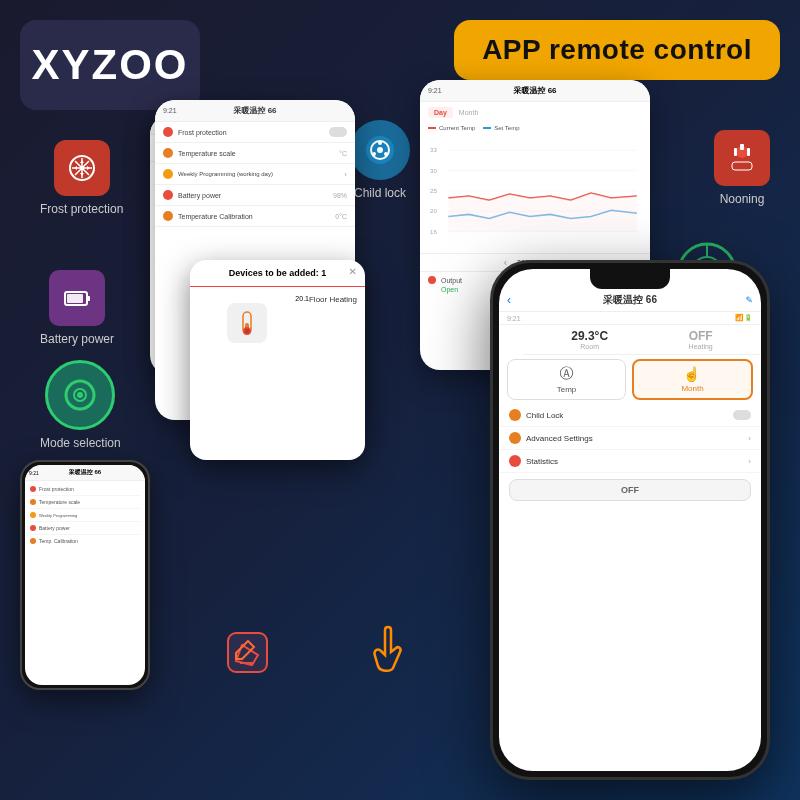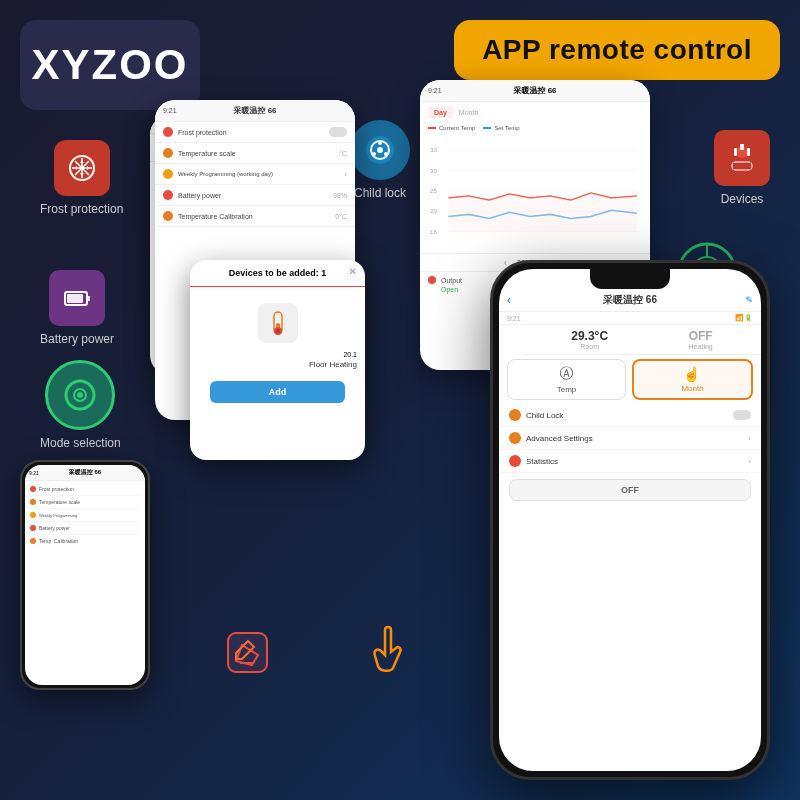--- a/index.html
+++ b/index.html
@@ -470,21 +470,21 @@
 <div class="feature-item feat-nooning">
   <div class="feature-icon" style="background:#c0392b; border-radius:10px; display:flex; align-items:center; justify-content:center;">
     <svg width="36" height="36" viewBox="0 0 36 36">
       <circle cx="18" cy="12" r="6" fill="#e74c3c"></circle>
       <rect x="10" y="8" width="3" height="8" fill="white" rx="1"></rect>
       <rect x="23" y="8" width="3" height="8" fill="white" rx="1"></rect>
       <rect x="16" y="4" width="4" height="6" fill="white" rx="1"></rect>
       <rect x="8" y="22" width="20" height="8" rx="3" fill="#c0392b" stroke="white" stroke-width="1"></rect>
     </svg>
   </div>
-  <span class="feature-label">Devices</span>
+  <span class="feature-label">Nooning</span>
 </div>
 
 <div style="position:absolute; right:60px; top:240px; width:65px; height:65px;">
   <svg width="65" height="65" viewBox="0 0 65 65">
     <circle cx="32" cy="32" r="28" fill="none" stroke="#27ae60" stroke-width="3"></circle>
     <circle cx="32" cy="32" r="15" fill="none" stroke="#27ae60" stroke-width="2"></circle>
     <circle cx="32" cy="32" r="5" fill="#27ae60"></circle>
     <line x1="32" y1="4" x2="32" y2="17" stroke="#27ae60" stroke-width="2"></line>
     <line x1="32" y1="47" x2="32" y2="60" stroke="#27ae60" stroke-width="2"></line>
     <line x1="4" y1="32" x2="17" y2="32" stroke="#27ae60" stroke-width="2"></line>
@@ -647,32 +647,31 @@
     </div>
     <div style="font-size:7px; color:#27ae60; margin-top:2px; padding-left:13px;">Open</div>
   </div>
 </div>
 
 <div class="bg-screen-add">
   <div style="padding:8px; position:relative; border-bottom:1px solid #ef4444;">
     <span style="font-size:9px; font-weight:bold; display:block; text-align:center;">Devices to be added: 1</span>
     <span class="dialog-close">✕</span>
   </div>
-  <div style="padding:8px; display:flex; flex-direction:column; align-items:flex-end;">
+  <div style="padding:8px; display:flex; align-items:flex-start;">
     <div class="dialog-device-icon">
       <svg width="28" height="28" viewBox="0 0 28 28">
         <rect x="10" y="3" width="8" height="22" rx="4" fill="none" stroke="#e67e22" stroke-width="1.5"></rect>
         <rect x="12" y="14" width="4" height="11" fill="#e67e22" rx="2"></rect>
         <circle cx="14" cy="22" r="4" fill="#e74c3c"></circle>
         <circle cx="14" cy="22" r="2.5" fill="#c0392b"></circle>
       </svg>
     </div>
     <div style="font-size:8px; text-align:center; font-size:7px; margin-bottom:2px;">20.1</div>
     <div class="dialog-device-name">Floor Heating</div>
-    <div class="dialog-add-btn" style="width:calc(100% - 24px); margin-top:6px; background:#3498db; color:white; text-align:center; padding:6px; border-radius:6px; font-size:9px; font-weight:bold; cursor:pointer;">Add</div>
   </div>
 </div>
 
 <div class="phone-main">
   <div class="phone-main-body">
     <div class="phone-main-screen">
 
       <div class="phone-notch"></div>
 
       <div class="main-app-content">

